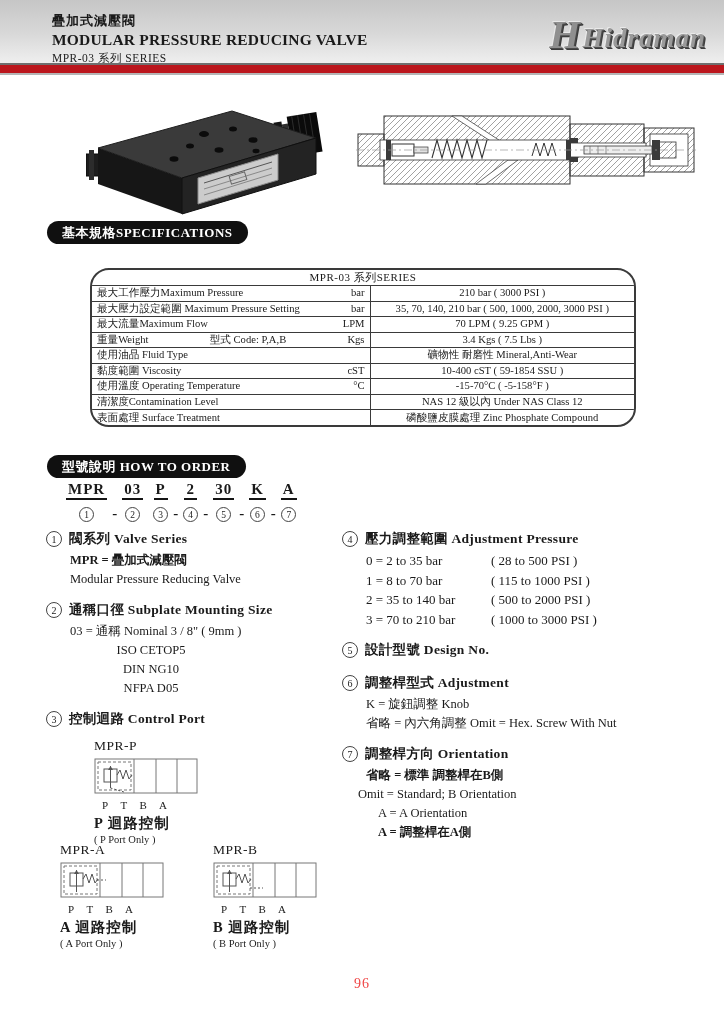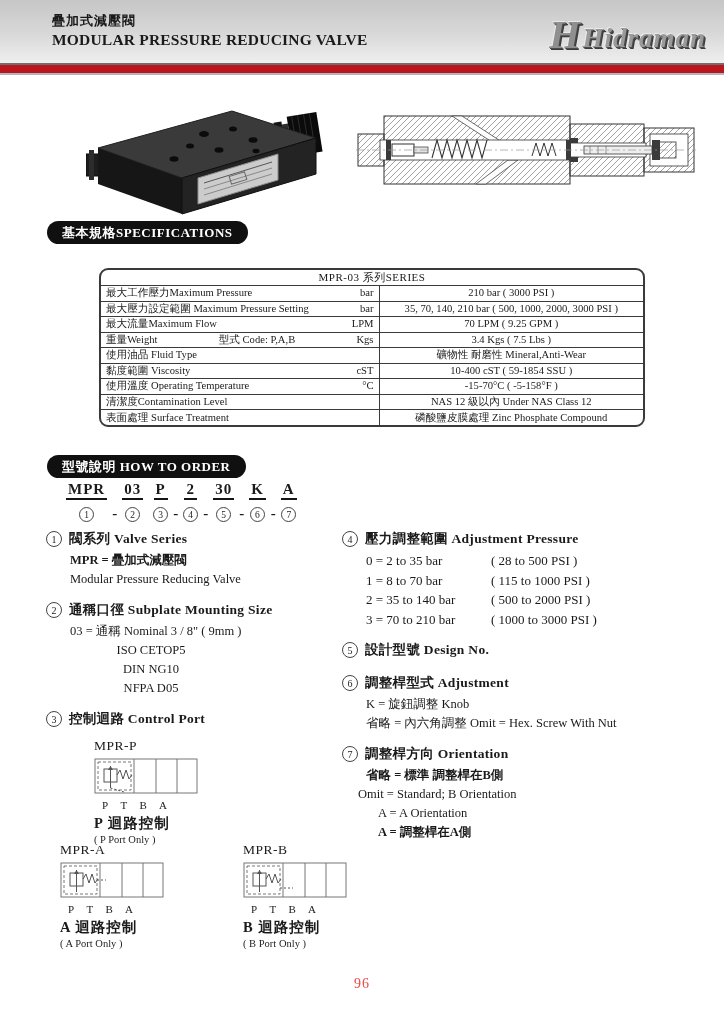--- a/index.html
+++ b/index.html
@@ -40,22 +40,22 @@
   .badge {
     position:absolute; height:23px; background:#101010; color:#ffffff;
     border-radius:12px; display:flex; align-items:center; justify-content:center;
     font-size:13px; font-weight:bold; letter-spacing:.5px; padding:0 15px;
   }
   .badge-specs { left:47px; top:221px; }
   .badge-order { left:47px; top:455px; }
 
   
   .spec-table-wrap {
-    position:absolute; left:99px; top:268px; width:546px;
-    border:2px solid #3a3a3a; border-radius:9px; overflow:hidden; background:#fff;
+    position:absolute; left:90px; top:268px; width:546px;
+    border:2px solid #3a3a3a; border-radius:19px; overflow:hidden; background:#fff;
   }
   table.spec { width:100%; border-collapse:collapse; font-size:10.6px; }
   table.spec td { border:1px solid #3a3a3a; height:15.5px; padding:0 5px; line-height:1.1; white-space:nowrap; }
   table.spec tr:first-child td { border-top:none; }
   table.spec tr:last-child td { border-bottom:none; }
   table.spec td:first-child { border-left:none; }
   table.spec td:last-child { border-right:none; }
   td.th { text-align:center; font-size:11px; letter-spacing:.5px; }
   td.t-left { width:278px; }
   .t-cell { display:flex; align-items:center; }
@@ -95,35 +95,36 @@
 
   
   .diag { display:flex; flex-direction:column; align-items:flex-start; }
   .diag-p { width:170px; margin:10px 0 0 48px; }
   .diag-name { font-size:13.5px; letter-spacing:.5px; margin-bottom:4px; }
   .sym-wrap { width:104px; }
   .ports { display:flex; justify-content:space-between; width:66px; margin:1px 0 0 8px;
            font-size:11px; letter-spacing:1px; }
   .cap-zh { font-size:14.5px; font-weight:bold; margin-top:3px; letter-spacing:1px; }
   .cap-en { font-size:10.5px; margin-top:1px; color:#222; }
-  .diag-row { position:absolute; left:60px; top:842px; display:flex; gap:48px; }
+  .diag-row { position:absolute; left:60px; top:842px; display:flex; gap:18px; }
   .diag-row .diag { width:135px; }
 
   .footer-page { position:absolute; left:0; top:976px; width:724px; text-align:center;
                  font-size:14px; color:#ef4444; letter-spacing:1px; }
 </style>
 </head>
 <body>
 
 <div class="page">
 
   <div class="header">
     <div class="header-titles">
       <div class="title-zh">疊加式減壓閥</div>
       <div class="title-en">MODULAR PRESSURE REDUCING VALVE</div>
+      <div class="title-series">MPR-03 系列 SERIES</div>
     </div>
     <div class="logo">
       <span class="logo-h">H</span>
       <span class="logo-text">Hidraman</span>
     </div>
   </div>
   <div class="header-rule-top"></div>
   <div class="red-bar" style="background: rgb(187, 22, 29);"></div>
   <div class="header-rule-bottom"></div>
 

